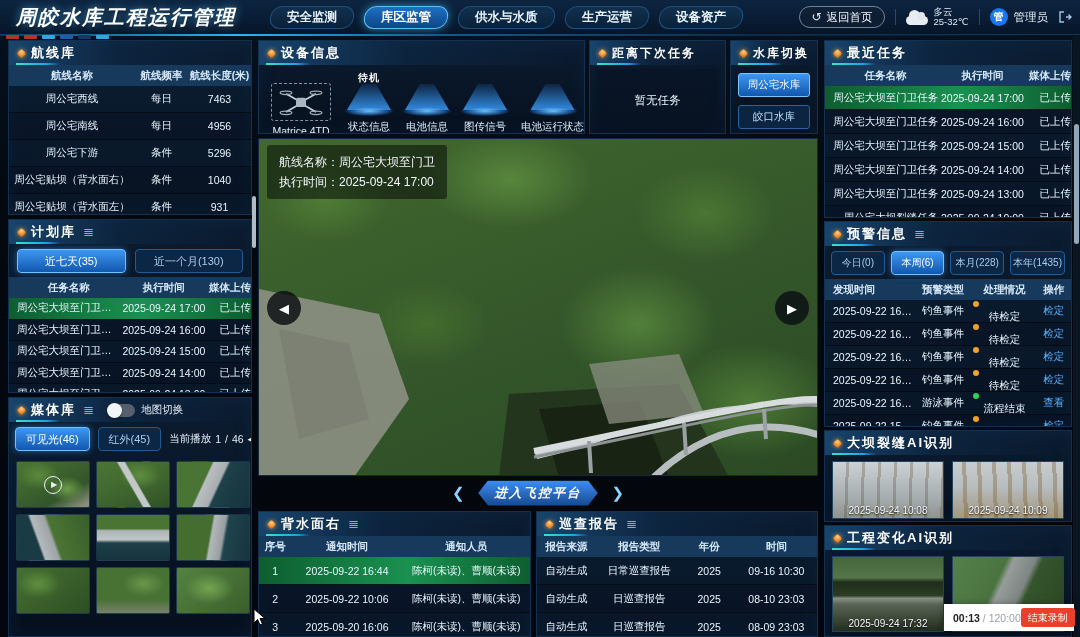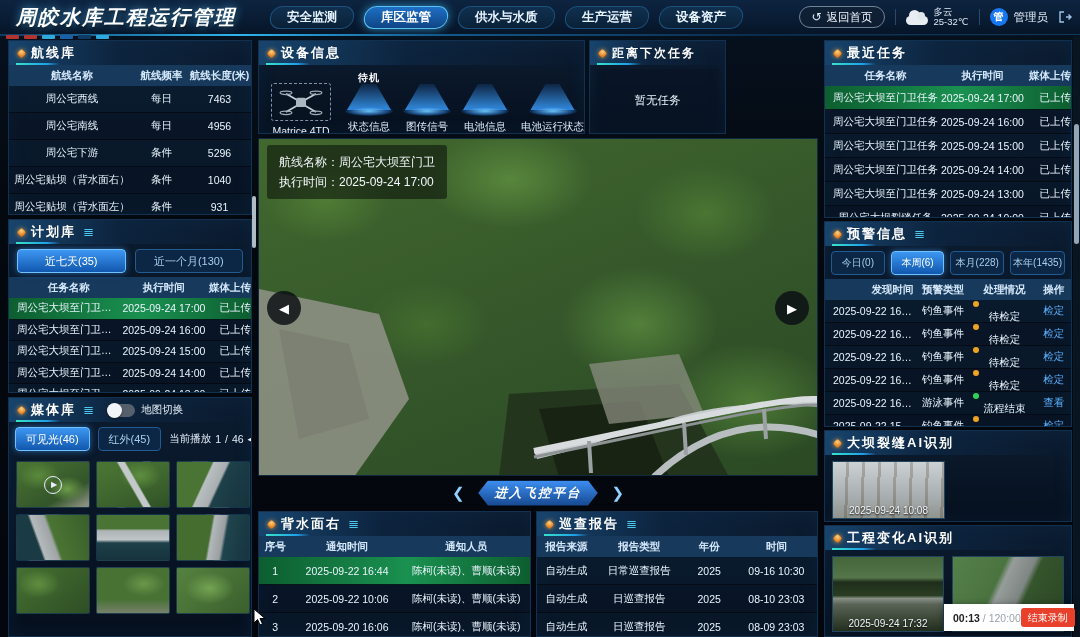--- a/index.html
+++ b/index.html
@@ -56,21 +56,21 @@
   .thead{display:flex;align-items:center;height:21px;background:#16395c;color:#d6e9fb;
     font-size:10.5px;font-weight:bold;}
   .tbody{display:flex;flex-direction:column;}
   .trow{display:flex;align-items:center;color:#e9f4fd;font-size:10.5px;
     background:rgba(12,30,52,.45);border-bottom:1px solid rgba(3,9,16,.85);cursor:pointer;}
   .trow:nth-child(even){background:rgba(9,22,40,.55);}
   .trow.sel{background:linear-gradient(90deg,#0d5e30,#1a9150 55%,#0d5e30);}
   .thead span,.trow span{display:block;text-align:center;overflow:hidden;white-space:nowrap;text-overflow:ellipsis;}
   
   .route-c .c1{width:52%;} .route-c .c2{width:22%;} .route-c .c3{width:26%;}
-  .task-c .c1{width:46%;text-align:center;padding-left:8px;box-sizing:border-box;}
+  .task-c .c1{width:46%;text-align:right;padding-left:8px;box-sizing:border-box;}
   .task-c .c2{width:36%;} .task-c .c3{width:18%;text-align:right;}
   .work-c .c1{width:12%;} .work-c .c2{width:41%;} .work-c .c3{width:47%;}
   .rep-c .c1{width:21%;} .rep-c .c2{width:31%;} .rep-c .c3{width:19%;} .rep-c .c4{width:29%;}
   .al-c .c1{width:36%;text-align:right;padding-left:8px;box-sizing:border-box;}
   .al-c .c2{width:24%;} .al-c .c3{width:26%;text-align:left;} .al-c .c4{width:14%;}
   .route-r{height:26px;} .plan-r{height:20.5px;} .recent-r{height:23px;}
   .al-r{height:22px;} .work-r{height:27px;} .rep-r{height:27px;}
   .dot{display:inline-block;width:6px;height:6px;border-radius:50%;margin-right:4px;vertical-align:1px;}
   .dot.pending{background:#f0a225;} .dot.done{background:#2fd159;}
   .alink{color:#59b1ff;}
@@ -431,43 +431,57 @@
         <div class="dev-name">Matrice 4TD</div>
       </div>
       <div class="dev-col">
           <div class="badge">待机</div>
           <div class="cone"></div>
           <div class="dev-label">状态信息</div>
         </div>
         <div class="dev-col">
           <div class="badge"></div>
           <div class="cone"></div>
-          <div class="dev-label">图传信号</div>
+          <div class="dev-label">电池信息</div>
         </div>
         <div class="dev-col">
           <div class="badge"></div>
           <div class="cone"></div>
-          <div class="dev-label">电池信息</div>
+          <div class="dev-label">图传信号</div>
         </div>
         <div class="dev-col">
           <div class="badge"></div>
           <div class="cone"></div>
           <div class="dev-label">电池运行状态</div>
         </div>
     </div>
   </section>
 
   <section class="panel p-next">
     <div class="phd">
       <i class="dot-ic"></i>
       <span class="ptitle" style="font-size:12px">距离下次任务</span>
     </div>
     <div class="next-body">暂无任务</div>
   </section>
 
+  <section class="panel p-switch">
+    <div class="phd">
+      <i class="dot-ic"></i>
+      <span class="ptitle" style="font-size:12px">水库切换</span>
+    </div>
+    <div class="sw-body">
+      <div class="swbtn active">
+          <span>周公宅水库</span>
+        </div>
+        <div class="swbtn">
+          <span>皎口水库</span>
+        </div>
+    </div>
+  </section>
 
   <div class="video">
     <svg width="560" height="338" viewBox="0 0 560 338" style="position:absolute;left:0;top:0">
       <polygon points="0,150 120,175 150,260 95,338 0,338" fill="#8d9083" opacity="0.9"></polygon>
       <polygon points="20,190 90,205 110,280 40,300" fill="#7b7e72" opacity="0.8"></polygon>
       <polygon points="250,255 420,245 470,338 240,338" fill="#22301c" opacity="0.85"></polygon>
       <polygon points="280,270 380,262 410,338 300,338" fill="#161f12" opacity="0.8"></polygon>
       <polygon points="330,225 420,215 445,275 350,285" fill="#8a8d80" opacity="0.75"></polygon>
       <path d="M275,312 C410,285 600,250 560,258 L560,268 C430,255 400,292 278,320 Z" fill="#c6cbcd"></path>
       <path d="M275,312 C410,285 520,258 558,260" stroke="#d8dcde" stroke-width="6" fill="none"></path>
@@ -617,21 +631,21 @@
           <span>本周(6)</span>
         </div>
         <div class="tbtn" style="flex:1;padding:0 2px;font-size:10px">
           <span>本月(228)</span>
         </div>
         <div class="tbtn" style="flex:1;padding:0 2px;font-size:10px">
           <span>本年(1435)</span>
         </div>
     </div>
     <div class="thead al-c">
-      <span class="c1" style="text-align:right">发现时间</span>
+      <span class="c1" style="text-align:left">发现时间</span>
       <span class="c2">预警类型</span>
       <span class="c3" style="text-align:center">处理情况</span>
       <span class="c4">操作</span>
     </div>
     <div class="tbody">
       <div class="trow al-c al-r">
           <span class="c1">2025-09-22 16:32</span>
           <span class="c2">钓鱼事件</span>
           <span class="c3"><i class="dot pending"></i><span>待检定</span></span>
           <span class="c4 alink">检定</span>
@@ -671,20 +685,23 @@
 
   <section class="panel p-crack">
     <div class="phd">
       <i class="dot-ic"></i>
       <span class="ptitle">大坝裂缝AI识别</span>
     </div>
     <div class="ai-imgs">
       <div class="ai-img crack-h crack1">
           <span class="ts">2025-09-24 10:08</span>
         </div>
+        <div class="ai-img crack-h crack2">
+          <span class="ts">2025-09-24 10:09</span>
+        </div>
     </div>
   </section>
 
   <section class="panel p-change">
     <div class="phd">
       <i class="dot-ic"></i>
       <span class="ptitle">工程变化AI识别</span>
     </div>
     <div class="ai-imgs">
       <div class="ai-img change-h pc1">

